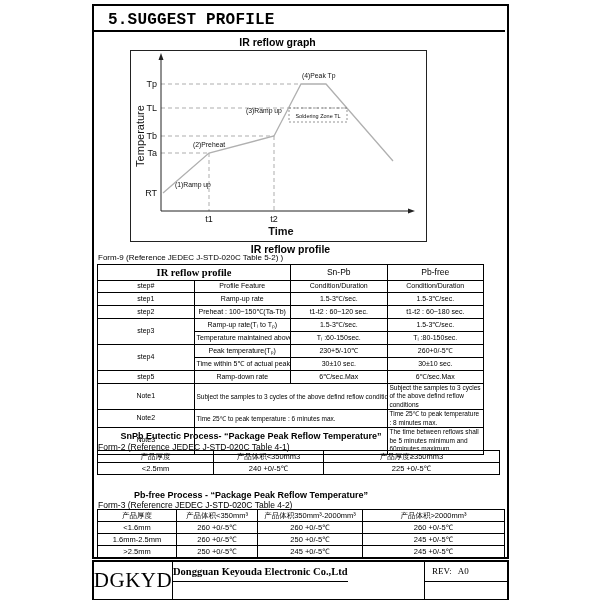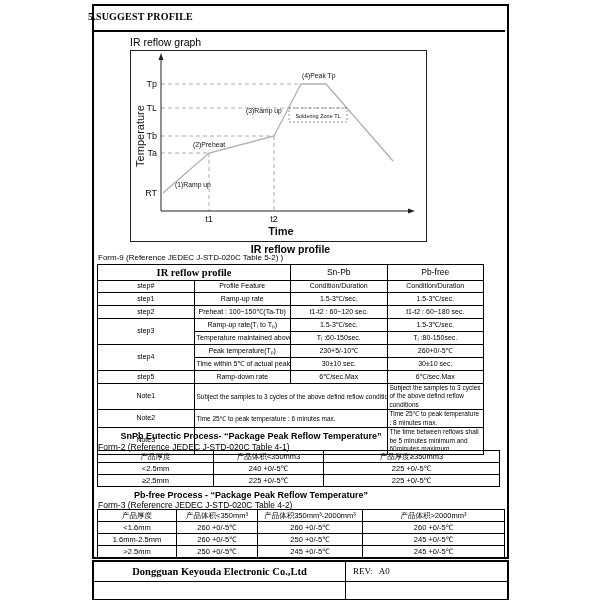--- a/index.html
+++ b/index.html
@@ -5,23 +5,23 @@
   html,body{margin:0;padding:0;}
   body{
     width:600px;height:600px;background:#ffffff;position:relative;
     font-family:"Liberation Sans",sans-serif;color:#000;
     -webkit-font-smoothing:antialiased;
   }
   .abs{position:absolute;}
   
   .main-box{left:92px;top:4px;width:413px;height:551px;border:2px solid #000;}
   .title-band{left:92px;top:4px;width:413px;height:26px;border-bottom:2px solid #000;}
-  .page-title{left:88px;top:11px;font-family:Liberation Serif, serif;font-weight:bold;font-size:10px;letter-spacing:.2px;}
-  
-  .graph-title{left:130px;top:36px;width:295px;text-align:left;font-weight:normal;font-size:10.5px;}
+  .page-title{left:108px;top:11px;font-family:Liberation Mono, monospace;font-weight:bold;font-size:16px;letter-spacing:.2px;}
+  
+  .graph-title{left:130px;top:36px;width:295px;text-align:center;font-weight:bold;font-size:10.5px;}
   .graph-box{left:130px;top:50px;width:295px;height:190px;border:1px solid #222;background:#fff;}
   .graph-caption{left:97px;top:243px;width:387px;text-align:center;font-weight:bold;font-size:10.5px;}
   
   .form-ref{font-size:8px;}
   .form1-ref{left:98px;top:253px;}
   .sec-heading{left:97px;top:0;width:308px;text-align:center;font-weight:bold;font-size:9px;}
   .snpb-heading{top:431px;}
   .form2-ref{left:98px;top:442px;font-size:8.5px;}
   .pbfree-heading{top:490px;}
   .form3-ref{left:98px;top:500px;font-size:8.5px;}
@@ -41,21 +41,21 @@
   .form23-table td{font-size:7.5px;height:11px;}
   .form23-table .hd{font-size:7.5px;}
   .form2-table{top:450px;}
   .form2-table .c0{width:111px;} .form2-table .c1{width:105px;} .form2-table .c2{width:171px;}
   .form3-table{top:509px;}
   .form3-table .c0{width:74px;} .form3-table .c1{width:76px;} .form3-table .c2{width:100px;margin-top:14px;} .form3-table .c3{width:137px;}
   
   .footer-box{left:92px;top:560px;width:413px;height:37px;border:2px solid #000;display:flex;}
   .f-logo{width:78px;border-right:1.5px solid #000;display:flex;align-items:center;justify-content:center;
           font-family:"Liberation Serif",serif;font-size:21px;letter-spacing:.5px;}
-  .f-mid{width:251px;border-right:1.5px solid #000;display:flex;flex-direction:column;}
+  .f-mid{width:251px;border-right:1.5px solid #000;display:flex;flex-direction:row;}
   .f-right{flex:1;display:flex;flex-direction:column;}
   .f-cell-top{height:50%;border-bottom:1px solid #000;display:flex;align-items:center;justify-content:center;}
   .f-cell-bot{height:50%;display:flex;align-items:center;justify-content:center;}
   .f-en{font-family:"Liberation Serif",serif;font-weight:bold;font-size:10.5px;}
   .f-cn{font-size:11.5px;letter-spacing:1px;}
   .f-kv{justify-content:flex-start;padding-left:7px;font-family:"Liberation Serif",serif;font-size:9px;gap:6px;}
   svg text{font-family:"Liberation Sans",sans-serif;fill:#111;}
 </style>
 </head>
 <body>
@@ -184,25 +184,20 @@
       <tr>
     <td class="c0 hd">产品厚度</td>
     <td class="c1 hd">产品体积&lt;350mm3</td>
     <td class="c2 hd">产品厚度≥350mm3</td>
   </tr>
   <tr>
     <td>&lt;2.5mm</td>
     <td>240 +0/-5℃</td>
     <td>225 +0/-5℃</td>
   </tr>
-  <tr>
-    <td>≥2.5mm</td>
-    <td>225 +0/-5℃</td>
-    <td>225 +0/-5℃</td>
-  </tr>
 </tbody>
   </table>
 
 <div class="abs sec-heading pbfree-heading">Pb-free Process - “Package Peak Reflow Temperature”</div>
 <div class="abs form-ref form3-ref">Form-3  (Referencre JEDEC J-STD-020C Table 4-2)</div>
 <table class="abs form23-table form3-table">
   <tbody>
       <tr>
     <td class="c0 hd">产品厚度</td>
     <td class="c1 hd">产品体积&lt;350mm³</td>
@@ -224,20 +219,21 @@
   <tr>
     <td>&gt;2.5mm</td>
     <td>250 +0/-5℃</td>
     <td>245 +0/-5℃</td>
     <td>245 +0/-5℃</td>
   </tr>
 </tbody>
   </table>
 
 <div class="abs footer-box">
+  <div class="f-logo">DGKYD</div>
   <div class="f-mid">
     <div class="f-cell-top f-en">Dongguan Keyouda Electronic Co.,Ltd</div>
   </div>
   <div class="f-right">
     <div class="f-cell-top f-kv">
       <span>REV:</span>
       <span>A0</span>
     </div>
   </div>
 </div>

